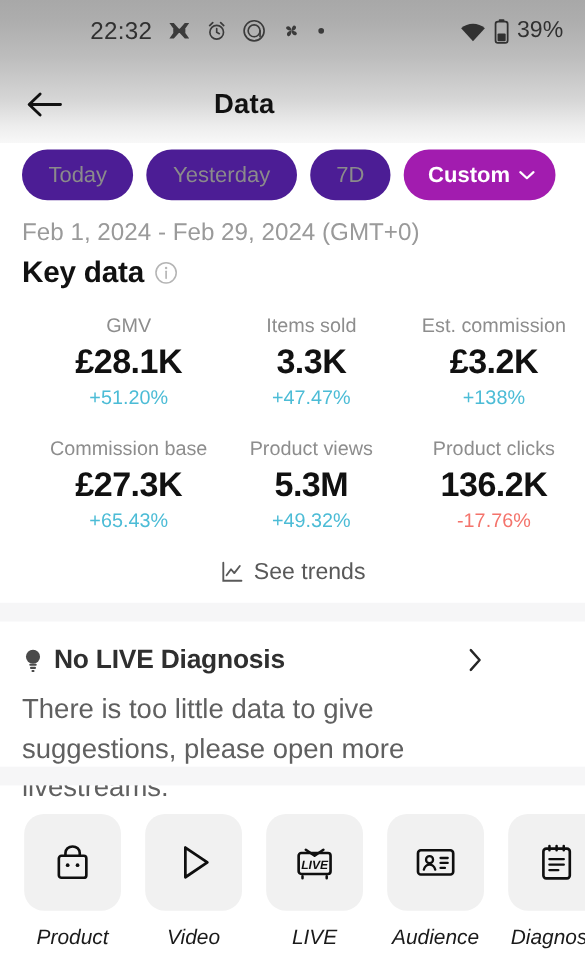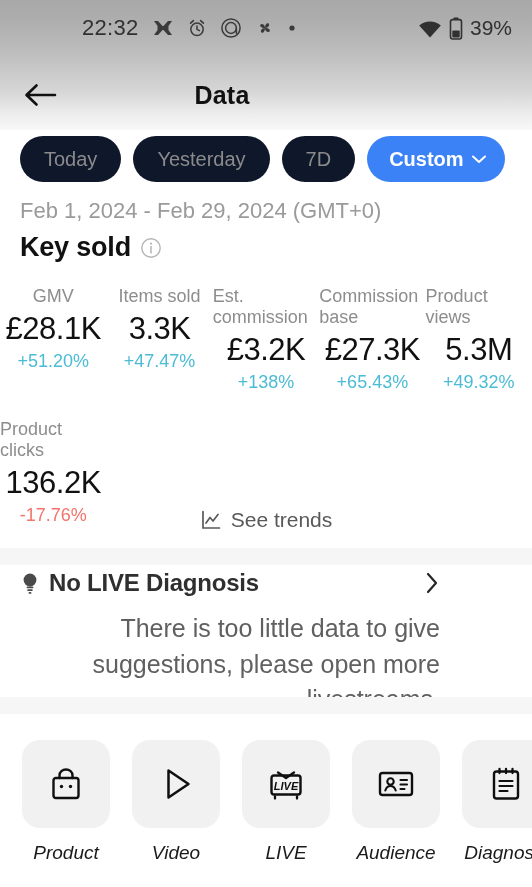--- a/index.html
+++ b/index.html
@@ -45,48 +45,48 @@
   }
 
   
   .chips{
     position:absolute; left:0; top:136px; width:532px;
     display:flex; align-items:center; gap:12px; padding-left:20px;
   }
   .chip{
     height:46px; border-radius:23px; padding:1px 24px;
     display:flex; align-items:center; justify-content:center;
-    font-size:20px; color:#8b8b8b; background:#0f172a;
+    font-size:20px; color:#8b8b8b; background:#4c1d95;
     cursor:pointer; white-space:nowrap;
   }
-  .chip.active{ background:#3b82f6; color:#fff; font-weight:bold; padding:0 18px 0 22px; gap:7px; }
+  .chip.active{ background:#a21caf; color:#fff; font-weight:bold; padding:0 18px 0 22px; gap:7px; }
   .chev-down{ display:inline-block; }
 
   
   .date-range{
     position:absolute; left:20px; top:198px;
     font-size:22px; color:#9a9a9a;
   }
 
   
   .key-head{
     position:absolute; left:20px; top:232px;
     display:flex; align-items:center; gap:9px;
   }
   .key-title{ font-size:27px; font-weight:bold; color:#111; letter-spacing:-.2px; }
   .info-ico{ display:flex; align-items:center; }
 
   
   .metrics{
     position:absolute; left:0; top:286px; width:532px;
-    display:grid; grid-template-columns:repeat(5,1fr); row-gap:26px;
+    display:grid; grid-template-columns:repeat(3,1fr); row-gap:26px;padding-left:34px;
   }
   .metric{ display:flex; flex-direction:column; align-items:center; gap:4px; }
   .m-label{ font-size:18px; color:#8d8d8d; }
-  .m-value{ font-size:31px; font-weight:normal; color:#111; letter-spacing:-.5px; }
+  .m-value{ font-size:31px; font-weight:bold; color:#111; letter-spacing:-.5px; }
   .m-delta{ font-size:18px; }
   .m-delta.up{ color:#4cbcd6; }
   .m-delta.down{ color:#f4736b; }
 
   
   .see-trends{
     position:absolute; left:0; top:508px; width:532px;
     display:flex; align-items:center; justify-content:center; gap:9px;
     cursor:pointer;
   }
@@ -95,21 +95,21 @@
   
   .sep{
     position:absolute; left:0; width:532px; height:17px;
     background:#f6f6f7;
   }
   .sep.top{ top:548px; }
   .sep.bottom{ top:697px; }
 
   
   .diag{
-    position:absolute; left:0; top:555px; width:460px; padding:14px 20px 0 20px;text-align:right;
+    position:absolute; left:0; top:572px; width:460px; padding:14px 20px 0 20px;
   }
   .diag-head{
     display:flex; align-items:center; gap:9px; position:relative;
   }
   .diag-title{ font-size:24px; font-weight:bold; color:#2f2f2f; letter-spacing:-.2px; }
   .diag-chevron{ position:absolute; right:0; top:50%; transform:translateY(-50%); cursor:pointer; }
   .diag-body{
     margin-top:14px; font-size:25px; line-height:1.42; color:#606060;
     max-width:492px;
   }
@@ -225,21 +225,21 @@
         <svg width="16" height="12" viewBox="0 0 16 12">
           <path d="M2 3.5 L8 9 L14 3.5" fill="none" stroke="#fff" stroke-width="2" stroke-linecap="round" stroke-linejoin="round"></path>
         </svg>
       </span>
     </div>
   </div>
 
   <div class="date-range">Feb 1, 2024 - Feb 29, 2024 (GMT+0)</div>
 
   <div class="key-head">
-    <span class="key-title">Key sold</span>
+    <span class="key-title">Key data</span>
     <span class="info-ico">
       <svg width="22" height="22" viewBox="0 0 22 22">
         <circle cx="11" cy="11" r="9.2" fill="none" stroke="#b5b5b5" stroke-width="1.4"></circle>
         <circle cx="11" cy="6.6" r="1.1" fill="#b5b5b5"></circle>
         <path d="M11 9.6 L11 16" stroke="#b5b5b5" stroke-width="1.5" stroke-linecap="round"></path>
       </svg>
     </span>
   </div>
 
   <div class="metrics">

